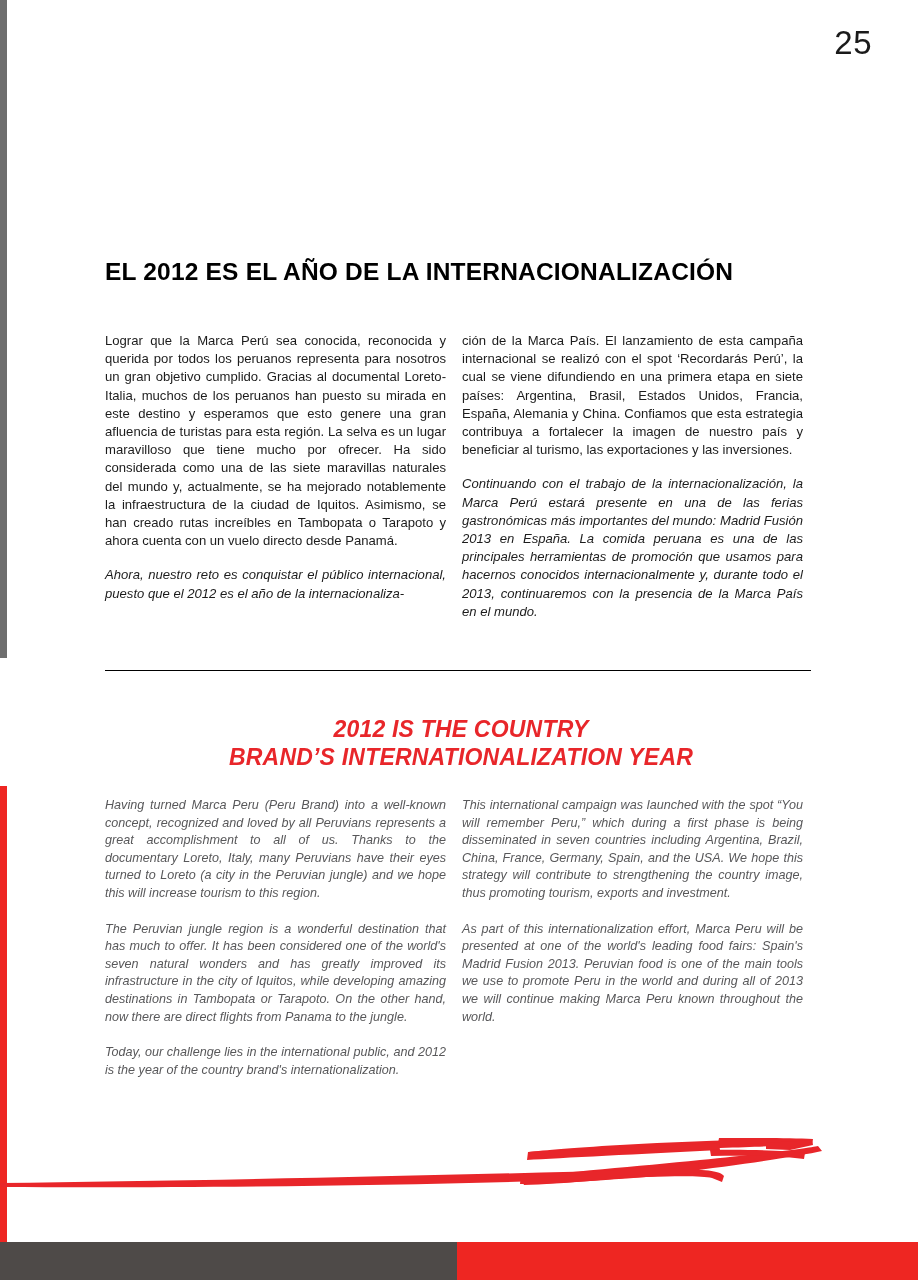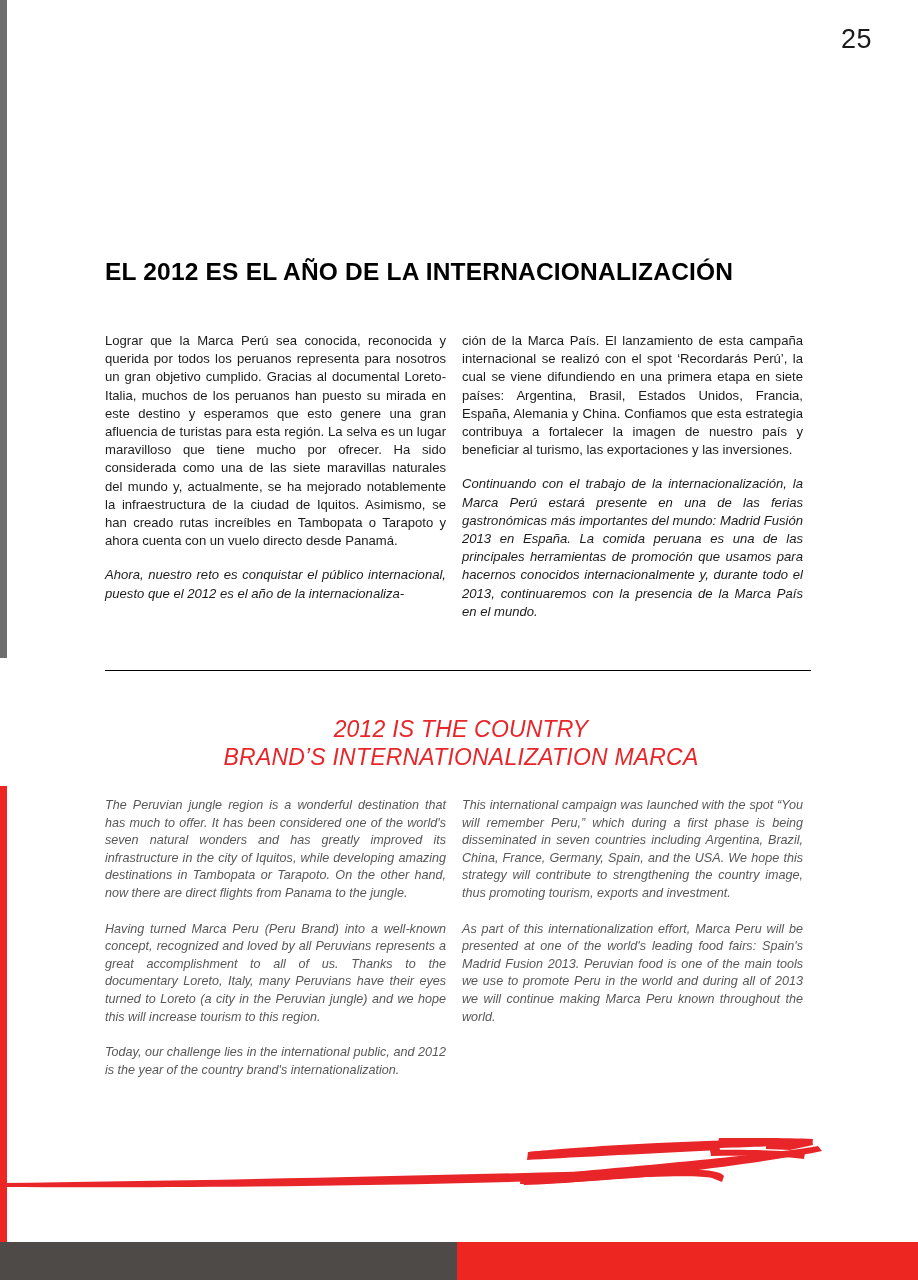--- a/index.html
+++ b/index.html
@@ -34,21 +34,21 @@
     width: 7px;
     height: 470px;
     background: #ee2622;
   }
 
   
   .page-number {
     position: absolute;
     right: 46px;
     top: 26px;
-    font-size: 27px;
+    font-size: 33px;
     color: #1a1a1a;
     letter-spacing: 0.5px;
     line-height: 1;
   }
 
   
   .headline-es {
     position: absolute;
     left: 105px;
     top: 258px;
@@ -99,21 +99,21 @@
   }
 
   
   .headline-en {
     position: absolute;
     left: 105px;
     top: 716px;
     width: 712px;
     text-align: center;
     font-size: 23px;
-    font-weight: normal;
+    font-weight: bold;
     font-style: italic;
     color: #e8262a;
     line-height: 1.2;
     letter-spacing: 0.2px;
   }
   .headline-en .l1 { display: block; }
   .headline-en .l2 { display: block; white-space: nowrap; }
 
   .cols.en {
     left: 105px;
@@ -180,27 +180,27 @@
     <div class="col">
       <p class="es-par">ción de la Marca País. El lanzamiento de esta campaña internacional se realizó  con el spot ‘Recordarás Perú’, la cual se viene  difundiendo en una primera etapa en siete países: Argentina, Brasil, Estados Unidos, Francia, España, Alemania y China. Confiamos que esta estrategia contribuya a fortalecer  la  imagen  de nuestro país y beneficiar al turismo, las exportaciones y las inversiones.</p>
       <p class="es-par">Continuando con el trabajo de la internacionalización, la Marca Perú estará presente en una de las ferias gastronómicas más importantes del mundo: Madrid Fusión 2013 en España. La comida peruana es una de las principales herramientas de promoción que usamos para hacernos conocidos internacionalmente y, durante todo el 2013, continuaremos con la presencia de la Marca País en el mundo.</p>
     </div>
   </div>
 
   <div class="rule"></div>
 
   <div class="headline-en">
     <span class="l1">2012 IS THE COUNTRY</span>
-    <span class="l2">BRAND’S INTERNATIONALIZATION MARCA</span>
+    <span class="l2">BRAND’S INTERNATIONALIZATION YEAR</span>
   </div>
 
   <div class="cols en">
     <div class="col">
+      <p class="en-par">Having turned Marca Peru (Peru Brand) into a well-known concept, recognized and loved by all Peruvians represents a great accomplishment to all of us. Thanks to the documentary Loreto, Italy, many Peruvians have their eyes turned to Loreto (a city in the Peruvian jungle) and we hope this will increase tourism to this region.</p>
       <p class="en-par">The Peruvian jungle region is a wonderful destination that has much to offer. It has been considered one of the world's seven natural wonders and has greatly improved its infrastructure in the city of Iquitos, while developing amazing destinations in Tambopata or Tarapoto. On the other hand, now there are direct flights from Panama to the jungle.</p>
-      <p class="en-par">Having turned Marca Peru (Peru Brand) into a well-known concept, recognized and loved by all Peruvians represents a great accomplishment to all of us. Thanks to the documentary Loreto, Italy, many Peruvians have their eyes turned to Loreto (a city in the Peruvian jungle) and we hope this will increase tourism to this region.</p>
       <p class="en-par">Today, our challenge lies in the international public, and 2012 is the year of the country brand's internationalization.</p>
     </div>
     <div class="col">
       <p class="en-par">This international campaign was launched with the spot “You will remember Peru,” which during a first phase is being disseminated in seven countries including Argentina, Brazil, China, France, Germany, Spain, and the USA. We hope this strategy will contribute to strengthening the country image, thus promoting tourism, exports and investment.</p>
       <p class="en-par">As part of this internationalization effort, Marca Peru will be presented at one of the world's leading food fairs: Spain's Madrid Fusion 2013. Peruvian food is one of the main tools we use to promote Peru in the world and during all of 2013 we will continue making Marca Peru known throughout the world.</p>
     </div>
   </div>
 
   <svg class="swoosh" viewBox="0 0 918 110" preserveAspectRatio="none">
     <path d="M0 65 C 180 63, 420 58, 640 52 C 700 50, 720 52, 724 58 L 722 64 L 712 60 C 700 57, 660 58, 600 61 C 420 68, 180 70, 2 69 Z" fill="#e8262a"></path>

